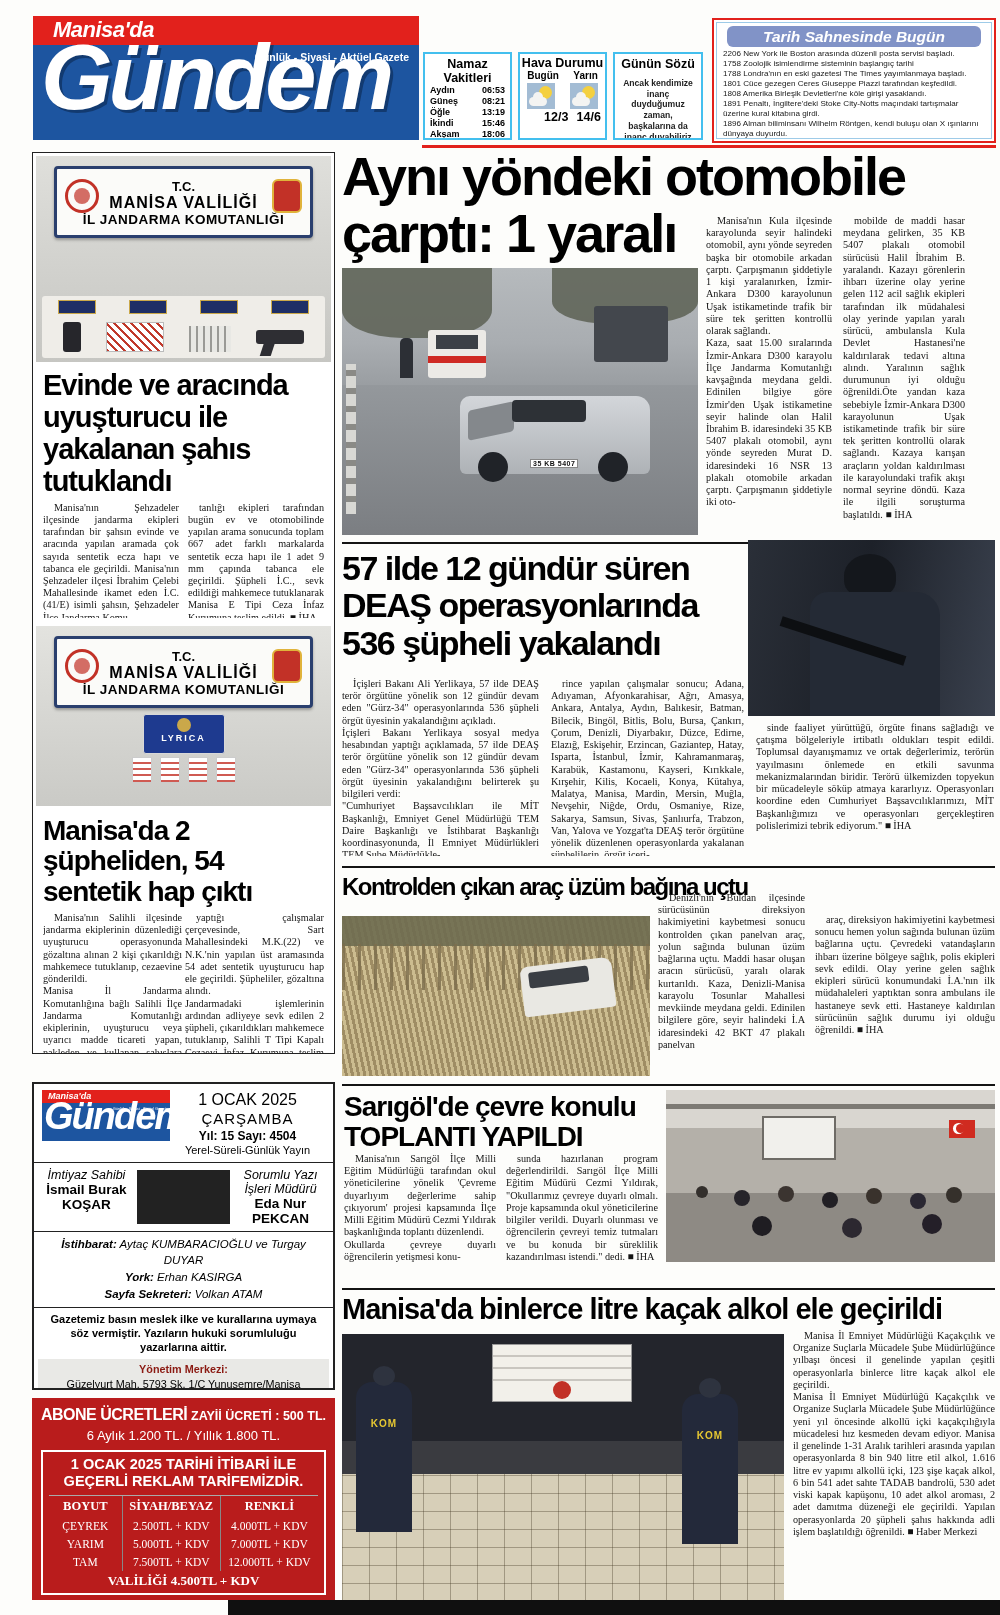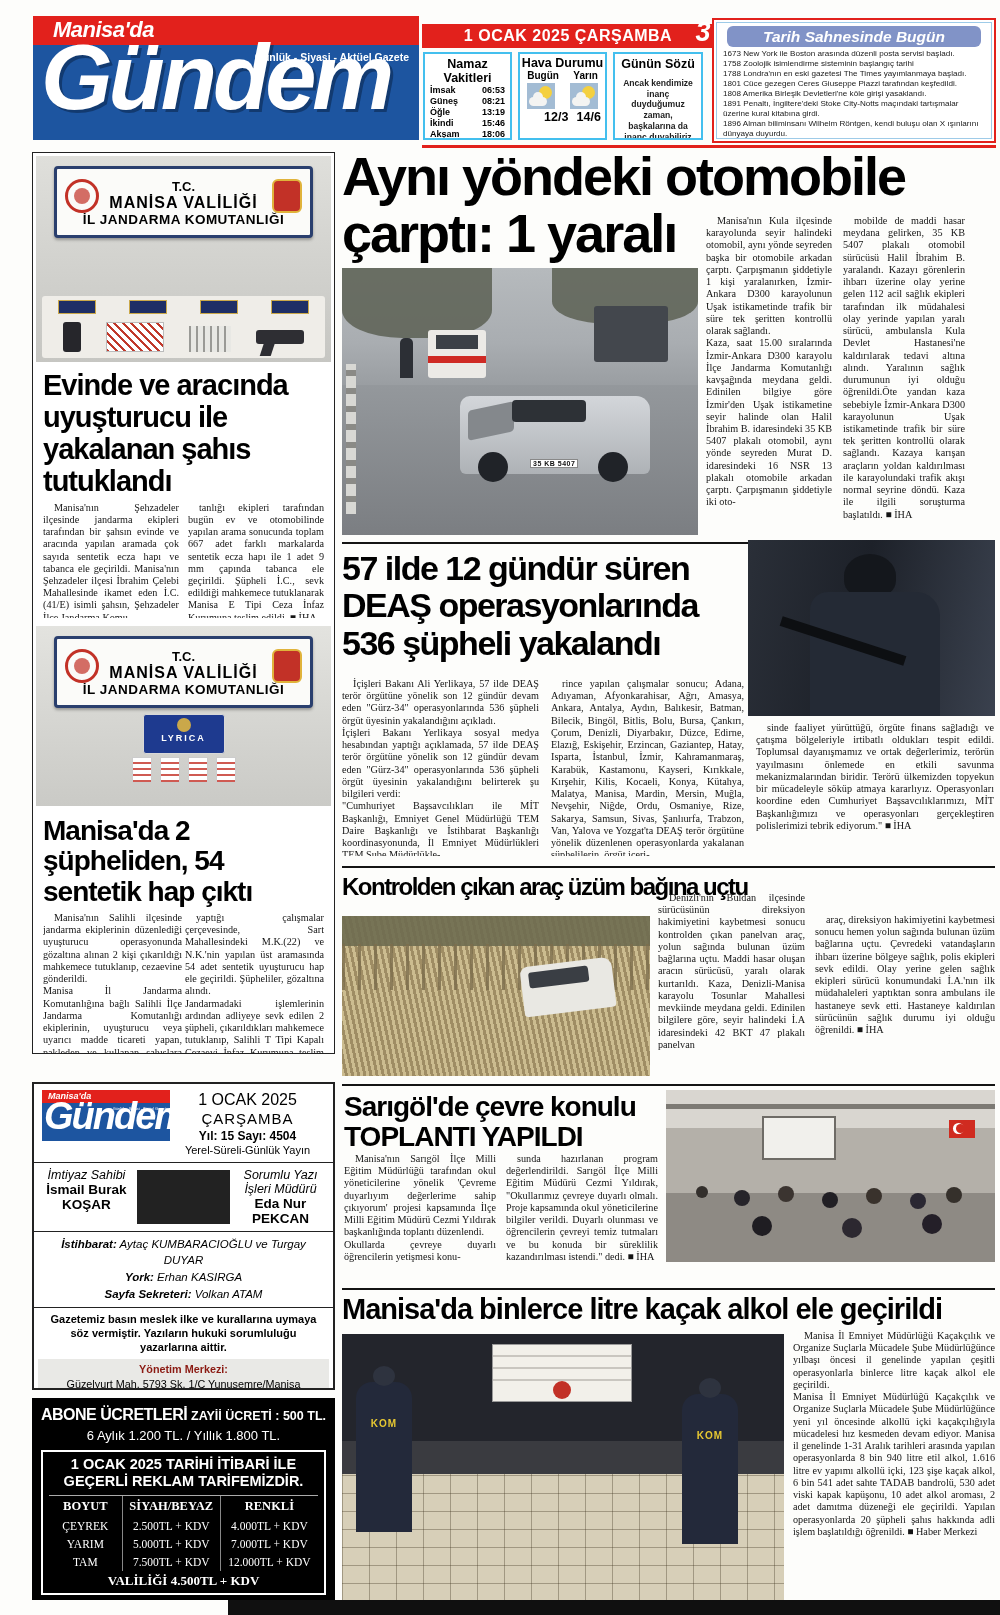--- a/index.html
+++ b/index.html
@@ -178,21 +178,21 @@
   .imp-people .pl { font-style:italic; font-size:12.5px; }
   .imp-people .pn { font-weight:bold; font-size:13.5px; }
   .vsep { width:1.5px; background:#222; margin:2px 4px; }
   .imp-staff { padding:4px 6px 5px; border-bottom:1.5px solid #222; text-align:center; font-size:11.5px; font-style:italic; line-height:1.45; }
   .imp-staff b { font-weight:bold; }
   .pledge { padding:5px 8px; font-weight:bold; font-size:11px; text-align:center; line-height:1.25; }
   .mgmt { background:#e9e9e6; margin:0 4px 4px; padding:3px 6px; font-size:10.8px; line-height:1.35; text-align:center; }
   .mgmt .mt { font-weight:bold; color:#8b1a12; }
 
   
-  .abone { position:absolute; left:32px; top:1398px; width:303px; height:202px; background:#000000; color:#fff; padding:8px 9px; }
+  .abone { position:absolute; left:32px; top:1398px; width:303px; height:202px; background:#b91c1c; color:#fff; padding:8px 9px; }
   .ab-row1 { display:flex; justify-content:space-between; align-items:baseline; }
   .ab-title { font-weight:bold; font-size:16px; letter-spacing:-0.5px; }
   .ab-zayi { font-size:12.5px; font-weight:bold; }
   .ab-periods { text-align:center; font-size:13px; margin-top:4px; }
   .tariff { border:2px solid #fff; margin-top:7px; padding:4px 6px; }
   .tariff-title { text-align:center; font-weight:bold; font-size:14.5px; line-height:1.2; border-bottom:1px solid #aaa; padding-bottom:4px; }
   .tgrid { display:grid; grid-template-columns:1fr 1.35fr 1.35fr; text-align:center; font-family:"Liberation Serif",serif; }
   .tgrid > div { padding:3px 0; font-size:11.5px; border-left:1px solid #888; }
   .tgrid > div:nth-child(3n+1) { border-left:none; }
   .tgrid .th { font-weight:bold; font-size:12.5px; }
@@ -206,29 +206,25 @@
 <div id="page">
 
   <div class="logo">
     <div class="logo-kicker">Manisa'da</div>
     <div class="logo-main">
       <div class="logo-title">Gündem</div>
       <div class="logo-tagline">Günlük - Siyasi - Aktüel Gazete</div>
     </div>
   </div>
 
-  <div class="datebar">
-    <span>1 OCAK 2025 ÇARŞAMBA</span>
-    <span class="page-num">3</span>
-  </div>
 
   <div class="infobox namaz">
     <h4>Namaz Vakitleri</h4>
     <div class="nrow">
-        <span>İmsak</span>
+        <span>Aydın</span>
         <span>06:53</span>
       </div>
     <div class="nrow">
         <span>Güneş</span>
         <span>08:21</span>
       </div>
     <div class="nrow">
         <span>Öğle</span>
         <span>13:19</span>
       </div>
@@ -266,21 +262,21 @@
   </div>
 
   <div class="infobox soz">
     <h4>Günün Sözü</h4>
     <p>Ancak kendimize inanç duyduğumuz zaman, başkalarına da inanç duyabiliriz</p>
   </div>
 
   <div class="tarih">
     <div class="tarih-inner">
       <div class="tarih-title">Tarih Sahnesinde Bugün</div>
-      <div class="tarih-ev">1673 New York ile Boston arasında düzenli posta servisi başladı.</div>
+      <div class="tarih-ev">2206 New York ile Boston arasında düzenli posta servisi başladı.</div>
       <div class="tarih-ev">1758 Zoolojik isimlendirme sisteminin başlangıç tarihi</div>
       <div class="tarih-ev">1788 Londra'nın en eski gazetesi The Times yayımlanmaya başladı.</div>
       <div class="tarih-ev">1801 Cüce gezegen Ceres Giuseppe Piazzi tarafından keşfedildi.</div>
       <div class="tarih-ev">1808 Amerika Birleşik Devletleri'ne köle girişi yasaklandı.</div>
       <div class="tarih-ev">1891 Penaltı, İngiltere'deki Stoke City-Notts maçındaki tartışmalar üzerine kural kitabına girdi.</div>
       <div class="tarih-ev">1896 Alman biliminsanı Wilhelm Röntgen, kendi buluşu olan X ışınlarını dünyaya duyurdu.</div>
     </div>
   </div>
   <div class="redline"></div>
 

